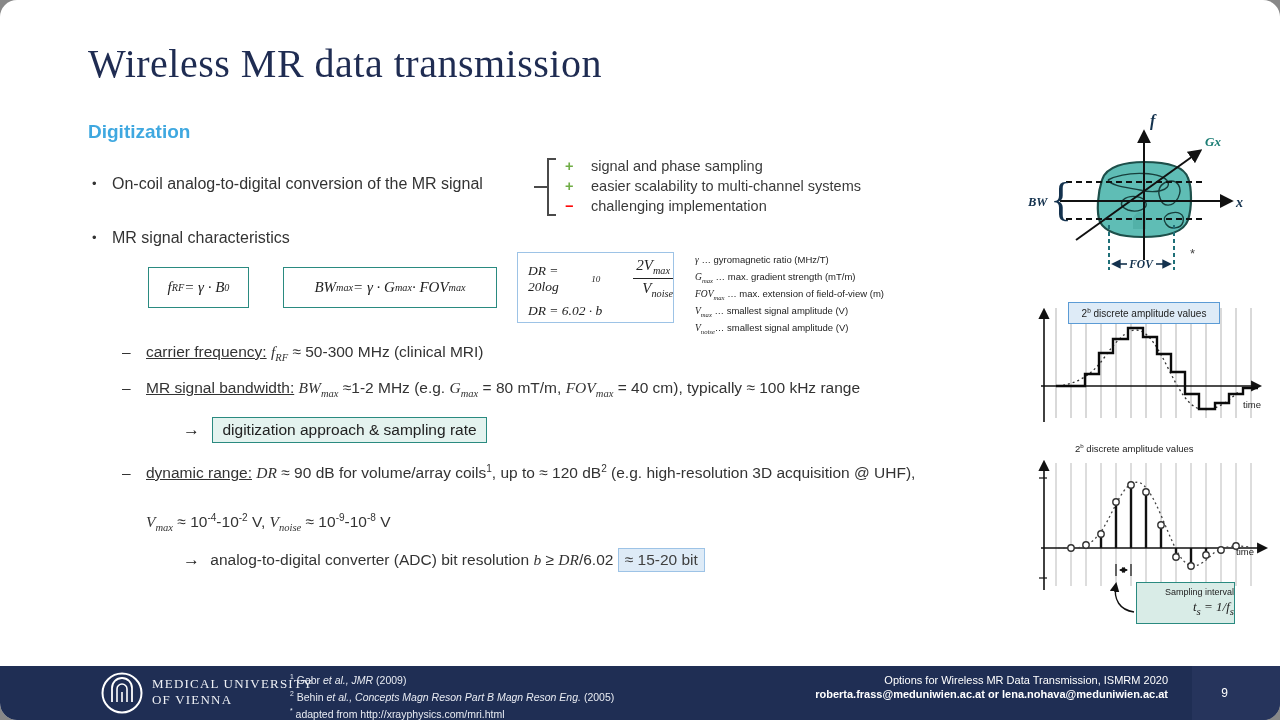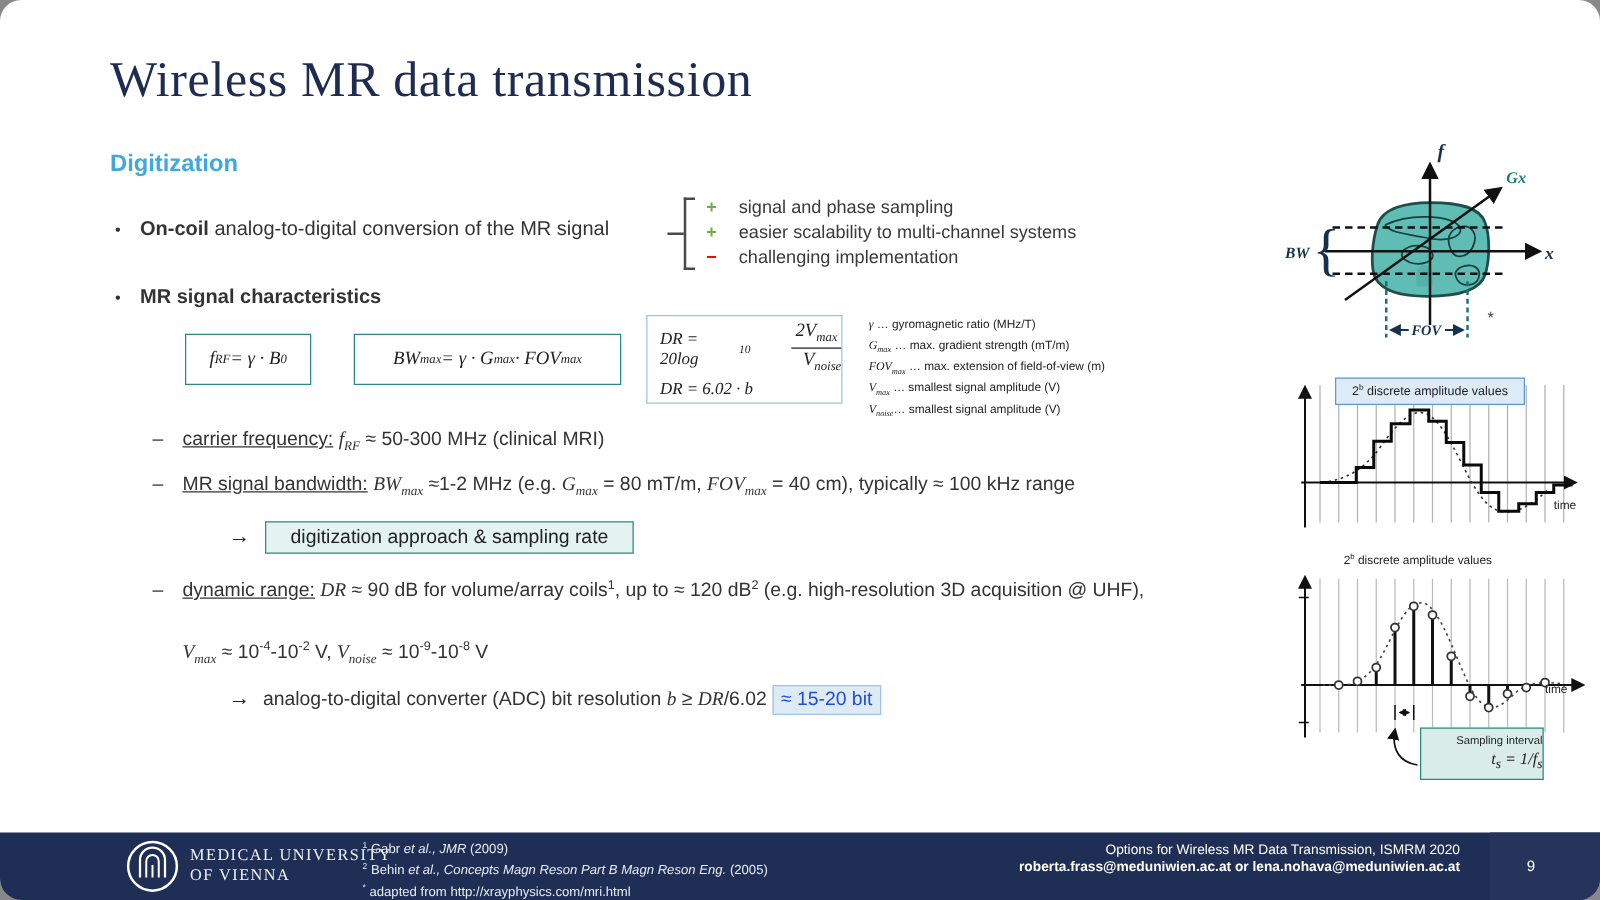--- a/index.html
+++ b/index.html
@@ -8,21 +8,21 @@
     position:relative; width:1280px; height:720px; background:#ffffff;
     overflow:hidden; font-family:"Liberation Sans", sans-serif; color:#3a3a3a;border-radius:17px;
   }
   .abs { position:absolute; }
   h1.title {
     font-family:"Liberation Serif", serif; font-weight:500; font-size:40px;
     color:#1f2c52; letter-spacing:0.5px;
   }
   .section { font-size:19px; font-weight:bold; color:#3fa8e0; }
   .body-text { font-size:16px; color:#333; }
-  .bold { font-weight:bold; }
+  .bold { font-weight:normal; }
   .pc-row { display:flex; line-height:20px; font-size:14.5px; color:#3a3a3a; }
   .pc-sign { width:26px; text-align:left; font-weight:bold; }
   .pc-plus { color:#70ad47; }
   .pc-minus { color:#ff0000; }
   .bracket { width:9px; height:58px; border-left:2px solid #4a4a4a;
     border-top:2px solid #4a4a4a; border-bottom:2px solid #4a4a4a; }
   .bracket-tick { width:13px; height:2px; background:#4a4a4a; }
   .fbox { border:1.6px solid #2a8a80; background:#fff; display:flex;
     align-items:center; justify-content:center; }
   .fbox-blue { border:1.6px solid #9dc3e6; background:#fff; display:flex;
@@ -34,23 +34,23 @@
   .frac .num { border-bottom:1.2px solid #222; padding:0 3px; }
   .legend-row { font-size:9.5px; line-height:13px; color:#222; white-space:nowrap; }
   .legend-sym { font-family:"Liberation Serif", serif; font-style:italic; }
   .legend-sym sub { font-size:70%; }
   .dash-line { font-size:15.5px; color:#333; white-space:nowrap; }
   .dash-line .lbl { text-decoration:underline; }
   .dash-glyph { display:inline-block; width:24px; }
   .inline-math { font-family:"Liberation Serif", serif; font-style:italic; }
   .inline-math sub { font-size:68%; }
   .note-box-teal { display:inline-block; border:1.6px solid #2a8a80; background:#e4f3ef;
-    padding:3px 19px; font-size:15.5px; color:#222; }
+    padding:3px 9px; font-size:15.5px; color:#222; }
   .note-box-blue { display:inline-block; border:1.6px solid #9dc3e6; background:#deebf7;
-    padding:2px 6px; font-size:15.5px; color:#1d4ed8; }
+    padding:2px 6px; font-size:15.5px; color:#404040; }
   .arrow-glyph { font-size:17px; color:#222; }
   .diag-label-box { border:1.6px solid #5b9bd5; background:#deebf7; font-size:10px;
     color:#222; display:flex; align-items:center; justify-content:center; }
   .diag-label-plain { font-size:9.5px; color:#222; }
   .time-label { font-size:9.5px; color:#222; }
   .sampling-box { border:1.6px solid #2a8a80; background:#d9ece7; text-align:right;
     padding-top:4px; }
   .sampling-box .l1 { font-size:9px; color:#222; }
   .sampling-box .l2 { font-family:"Liberation Serif", serif; font-style:italic;
     font-size:13px; color:#222; margin-top:2px; }

